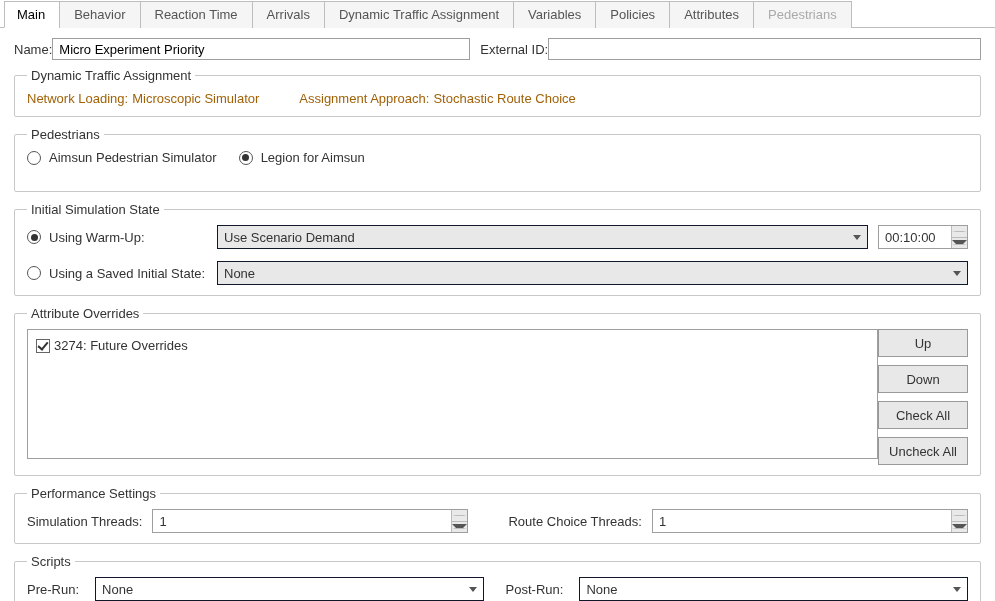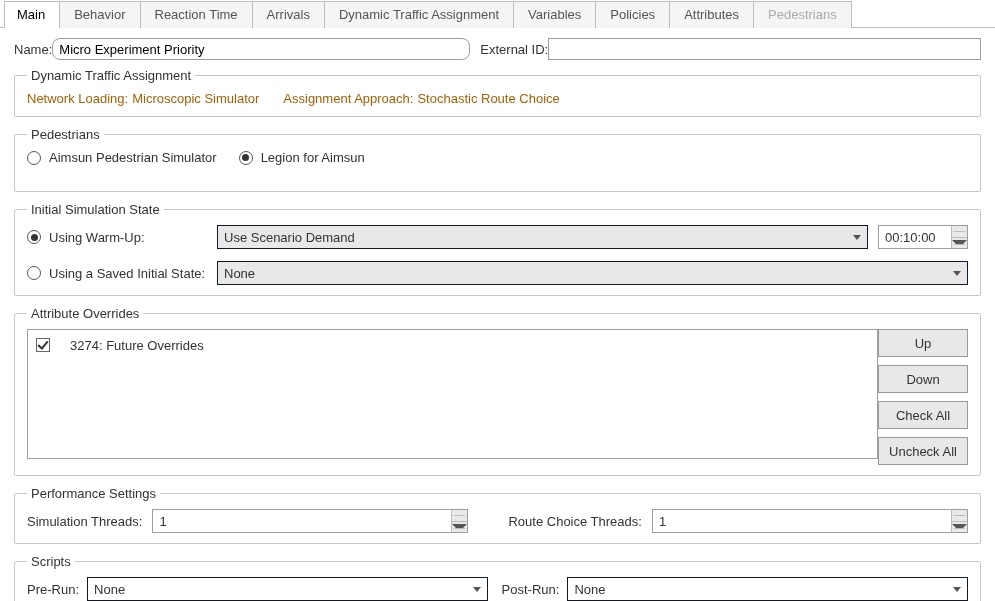--- a/index.html
+++ b/index.html
@@ -146,21 +146,22 @@
   }
   .list-box {
     border: 1px solid #9e9e9e;
     height: 130px;
     padding: 6px 8px;
     overflow: auto;
     flex: 1;
   }
   .list-item {
     display: flex;
-    gap: 20px;
+    align-items: center;
+    gap: 4px;
     padding: 2px 0;
   }
   .checkbox {
     width: 14px; height: 14px;
     border: 1px solid #666;
     display: inline-flex;
     align-items: center;
     justify-content: center;
     cursor: pointer;
     background: #fff;
@@ -211,31 +212,31 @@
     <div class="tab">Variables</div>
     <div class="tab">Policies</div>
     <div class="tab">Attributes</div>
     <div class="tab disabled">Pedestrians</div>
   </div>
 
 <div class="content">
 
   <div class="row">
     <span class="label">Name:</span>
-    <input type="text" style="flex: 1 1 0%; max-width: 418px; border-radius: 8px;" value="Micro Experiment Priority">
+    <input type="text" style="flex: 1 1 0%; max-width: 418px;" value="Micro Experiment Priority">
     <span style="width:10px"></span>
     <span class="label">External ID:</span>
     <input type="text" style="flex: 1 1 0%;" value="">
   </div>
 
   <fieldset class="group">
     <legend>Dynamic Traffic Assignment</legend>
     <div class="row" style="margin-bottom:0; gap:4px">
       <span class="static-text">Network Loading:</span>
-      <span class="static-text" style="margin-right:20px">Microscopic Simulator</span>
+      <span class="static-text" style="margin-right:36px">Microscopic Simulator</span>
       <span class="static-text">Assignment Approach:</span>
       <span class="static-text">Stochastic Route Choice</span>
     </div>
   </fieldset>
 
   <fieldset class="group">
     <legend>Pedestrians</legend>
     <div class="row" style="margin-bottom:16px; gap:22px">
       <div class="radio-row">
         <span id="ped-r0" class="radio"></span>
@@ -326,21 +327,21 @@
           <span>
               <span class="down-tri"></span>
             </span>
         </span>
       </div>
     </div>
   </fieldset>
 
   <fieldset class="group" style="margin-bottom:0">
     <legend>Scripts</legend>
-    <div class="row" style="margin-bottom:16px; gap:8px">
+    <div class="row" style="margin-bottom:16px; gap:16px">
       <span class="label">Pre-Run:</span>
       <div class="combo white" style="flex:1">
         <span class="combo-text">None</span>
         <span class="chev"></span>
       </div>
       <span class="label" style="margin-left:6px">Post-Run:</span>
       <div class="combo white" style="flex:1">
         <span class="combo-text">None</span>
         <span class="chev"></span>
       </div>

